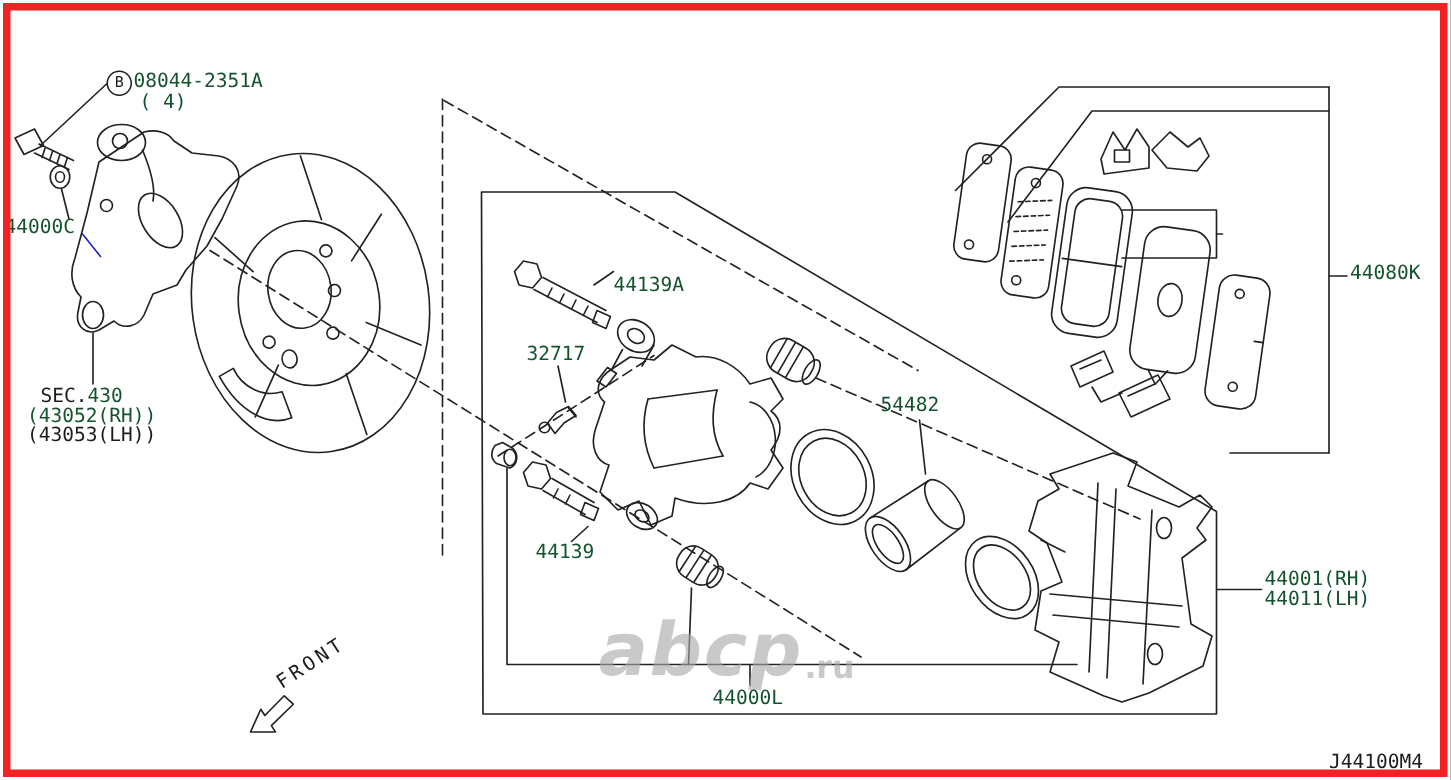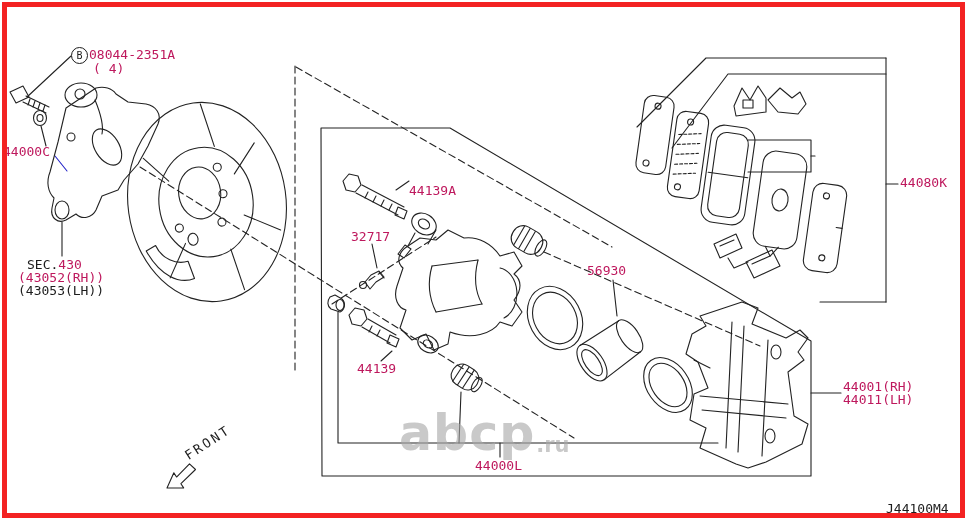--- a/index.html
+++ b/index.html
@@ -2,33 +2,33 @@
 <html><head>
 <meta charset="utf-8">
 <style>
   html,body{margin:0;padding:0;background:#888;}
   .stage{position:relative;width:967px;height:520px;background:#ffffff;overflow:hidden;
          font-family:"DejaVu Sans Mono", monospace;}
   .frame{position:absolute;left:2px;top:2px;width:953px;height:506px;
          border:5px solid #f32222;pointer-events:none;z-index:30;}
   svg.art{position:absolute;left:0;top:0;z-index:5;}
   .lbl{position:absolute;z-index:20;font-size:13px;line-height:14px;white-space:pre;
-       letter-spacing:0px;color:#be185d;}
+       letter-spacing:0px;color:#14532d;}
   .lbl.black{color:#1c1c1c;}
   .b-circle{position:absolute;left:71px;top:47px;width:15px;height:15px;border:1.6px solid #1c1c1c;
             border-radius:50%;font-size:10px;line-height:15px;text-align:center;color:#1c1c1c;z-index:20;}
   .sec-line{position:absolute;z-index:20;font-size:13px;line-height:13px;white-space:pre;}
   .redbox{position:absolute;left:815px;top:141px;width:66px;height:27px;border:3px solid #e81010;
           display:flex;align-items:center;justify-content:center;z-index:20;}
   .redbox span{font-size:13px;color:#2424c8;}
   .front{position:absolute;left:186px;top:449px;transform:rotate(-33deg);transform-origin:0 50%;
          font-size:13px;letter-spacing:2.5px;color:#1c1c1c;z-index:20;}
   .wm{position:absolute;left:399px;top:408px;display:flex;align-items:flex-end;z-index:10;
       opacity:.62;color:#a9a9a9;font-family:"DejaVu Sans",sans-serif;font-weight:bold;}
-  .wm .big{font-size:49px;line-height:52px;letter-spacing:1px;}
+  .wm .big{font-size:49px;line-height:52px;letter-spacing:1px;font-style:italic;}
   .wm .tld{font-size:21px;line-height:30px;margin-left:1px;}
 </style>
 </head>
 <body>
 
 <div class="stage">
 
   <div class="wm">
     <span class="big">abcp</span>
       <span class="tld">.ru</span>
@@ -223,21 +223,21 @@
   <div class="lbl" style="left:93px;top:62px;">( 4)</div>
 
   <div class="lbl" style="left:3px;top:145px;">44000C</div>
 
   <div class="sec-line" style="left:27px;top:258px;"><span class="lbl black" style="position:static;">SEC.</span><span class="lbl" style="position:static;">430</span></div>
   <div class="lbl" style="left:18px;top:271px;">(43052(RH))</div>
   <div class="lbl black" style="left:18px;top:284px;">(43053(LH))</div>
 
   <div class="lbl" style="left:409px;top:184px;text-align:center;">44139A</div>
   <div class="lbl" style="left:351px;top:230px;">32717</div>
-  <div class="lbl" style="left:587px;top:264px;">56930</div>
+  <div class="lbl" style="left:587px;top:264px;">54482</div>
   <div class="lbl" style="left:357px;top:362px;">44139</div>
   <div class="lbl" style="left:475px;top:459px;">44000L</div>
 
   <div class="lbl" style="left:900px;top:176px;">44080K</div>
 
   <div class="lbl" style="left:843px;top:380px;">44001(RH)</div>
   <div class="lbl" style="left:843px;top:393px;">44011(LH)</div>
 
   <div class="front">FRONT</div>
   <div class="lbl black" style="left:886px;top:502px;">J44100M4</div>

